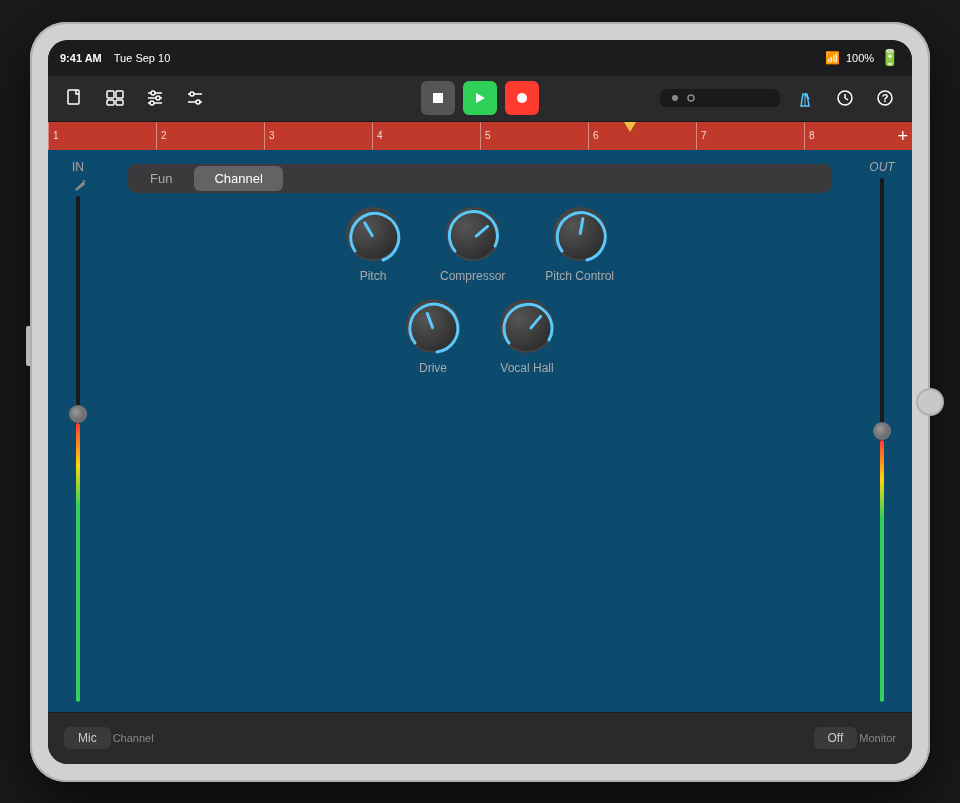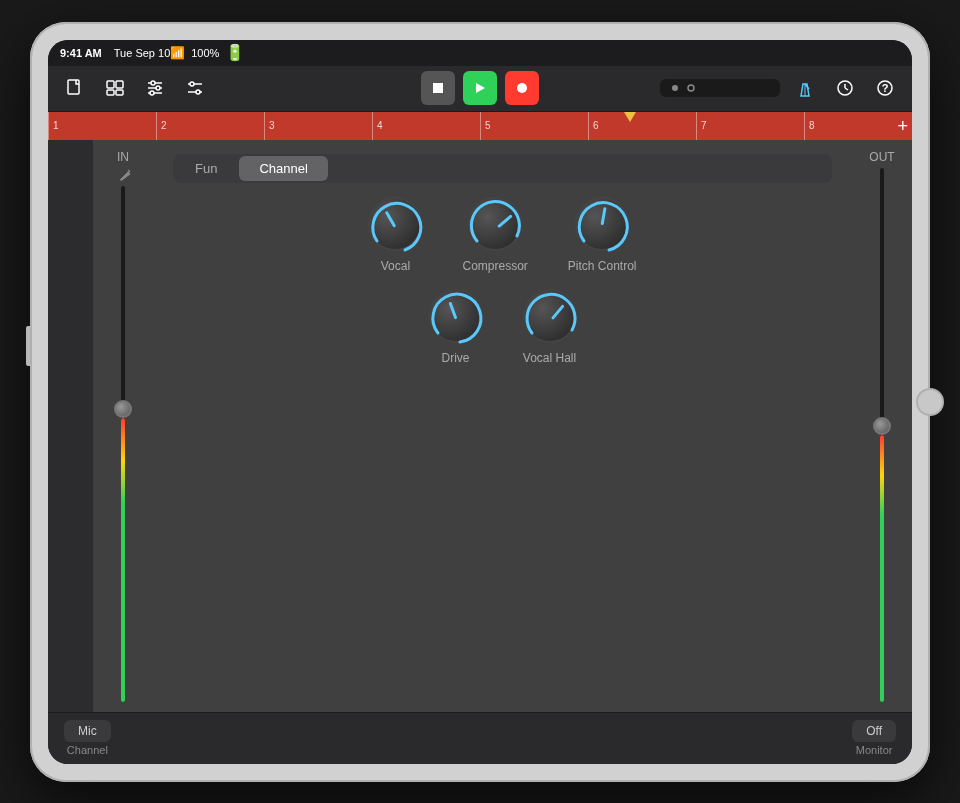--- a/index.html
+++ b/index.html
@@ -55,23 +55,24 @@
       top: 40%;
       width: 4px;
       height: 40px;
       background: #b8b8b8;
       border-radius: 2px 0 0 2px;
     }
 
     
     .status-bar {
       background: #1c1c1e;
-      height: 26px;
-      display: flex;
-      align-items: center;
+      height: 36px;
+      display: flex;
+      align-items: center;
+      justify-content: space-between;
       padding: 0 12px;
       flex-shrink: 0;
     }
 
     .status-time {
       font-size: 11px;
       color: #fff;
       font-weight: 600;
     }
 
@@ -211,23 +212,22 @@
     .ruler-num {
       color: rgba(255,255,255,0.8);
       font-size: 10px;
     }
 
     
     .main-content {
       flex: 1;
       display: flex;
       position: relative;
-      background: #404040;
+      background: #0c4a6e;
       overflow: hidden;
-      margin-left: 45px;
     }
 
     
     .vu-meter-left {
       width: 60px;
       display: flex;
       flex-direction: column;
       align-items: center;
       padding: 10px 0;
       gap: 4px;
@@ -249,20 +249,21 @@
     }
 
     
     .vu-meter-right {
       width: 60px;
       display: flex;
       flex-direction: column;
       align-items: center;
       padding: 10px 0;
       gap: 4px;
+      font-style: italic;
     }
 
     .vu-fill-right {
       position: absolute;
       bottom: 0;
       width: 100%;
       background: linear-gradient(to top, #30d158, #30d158 70%, #ffd60a 85%, #ff3b30 100%);
       height: 50%;
       border-radius: 2px;
     }
@@ -419,21 +420,21 @@
       display: flex;
       align-items: center;
       justify-content: space-between;
       padding: 0 16px;
       border-top: 1px solid #1a1a1a;
       flex-shrink: 0;
     }
 
     .bottom-section {
       display: flex;
-      flex-direction: column;
+      flex-direction: row;
       align-items: center;
       gap: 2px;
     }
 
     .bottom-btn {
       background: #3a3a3c;
       color: #ccc;
       font-size: 12px;
       padding: 4px 14px;
       border-radius: 6px;
@@ -633,21 +634,21 @@
         <div class="knobs-section">
 
           <div class="knobs-row">
 
             <div class="knob-container">
               <div class="knob knob-tone">
                 <svg class="knob-svg" viewBox="0 0 60 60">
                   <path d="M 10 45 A 24 24 0 1 1 38 54" stroke="#5ac8fa" stroke-width="3" fill="none" stroke-linecap="round"></path>
                 </svg>
               </div>
-              <span class="knob-label">Vocal</span>
+              <span class="knob-label">Pitch</span>
             </div>
 
             <div class="knob-container">
               <div class="knob knob-compressor">
                 <svg class="knob-svg" viewBox="0 0 60 60">
                   <path d="M 10 45 A 24 24 0 1 1 50 40" stroke="#5ac8fa" stroke-width="3" fill="none" stroke-linecap="round"></path>
                 </svg>
               </div>
               <span class="knob-label">Compressor</span>
             </div>

